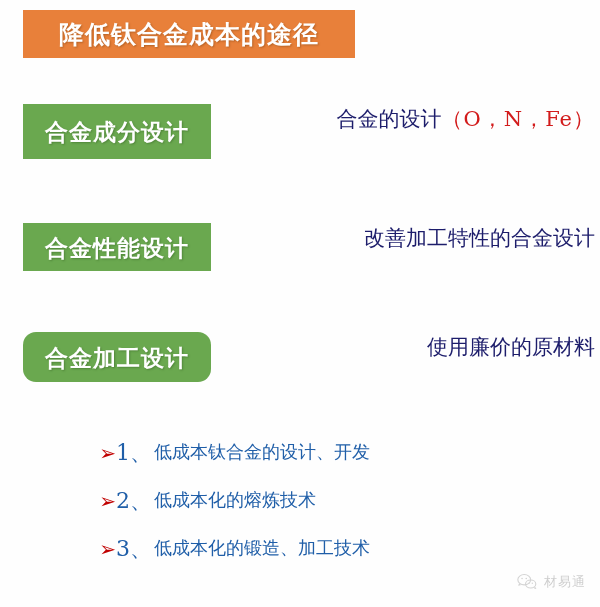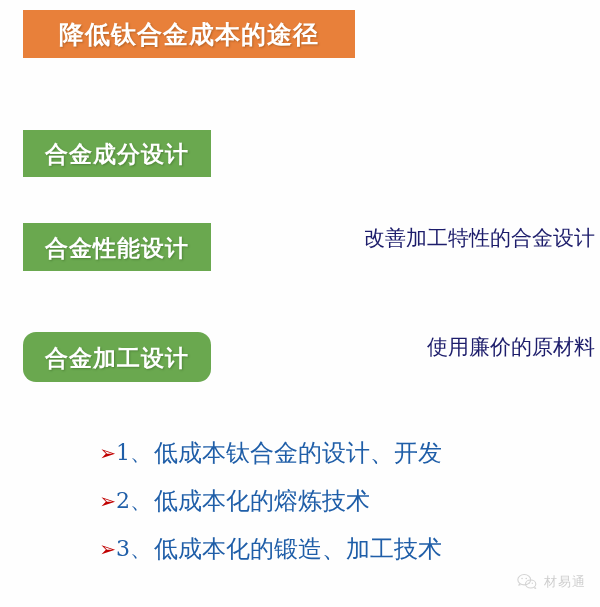--- a/index.html
+++ b/index.html
@@ -63,21 +63,21 @@
     position: absolute;
     left: 23px;
     top: 0;
     width: 188px;
     background: #6aa84f;
     display: flex;
     align-items: center;
     justify-content: center;
     box-sizing: border-box;
   }
-  .green-tag-h1 { height: 47px; margin-top: 26px; }
+  .green-tag-h1 { height: 55px; }
   .green-tag-h2 { height: 48px; }
   .green-tag-h3 { height: 50px; border-radius: 13px; }
 
   .green-tag-text {
     color: #ffffff;
     font-size: 23px;
     font-weight: bold;
     letter-spacing: 1px;
     line-height: 1;
     text-shadow: 1px 1px 2px rgba(40,80,25,0.4);
@@ -124,23 +124,23 @@
   .bullet-index {
     color: #1f5ea8;
     font-size: 22px;
     line-height: 30px;
     font-family: "DejaVu Serif", "Liberation Serif", serif;
     flex: 0 0 auto;
     margin-right: 2px;
   }
   .bullet-text {
     color: #1f5ea8;
-    font-size: 24px;
+    font-size: 18px;
     line-height: 30px;
-    font-family: Liberation Serif, serif;
+    font-family: Liberation Mono, monospace;
     white-space: nowrap;
   }
 
   
   .watermark {
     position: absolute;
     right: 14px;
     bottom: 14px;
     display: flex;
     align-items: center;
@@ -167,20 +167,21 @@
 
   <div class="title-banner">
     <span class="title-banner-text">降低钛合金成本的途径</span>
   </div>
 
   <div class="row row-1">
     <div class="green-tag green-tag-h1">
       <span class="green-tag-text">合金成分设计</span>
     </div>
     <div class="body-text">
+      <div><span>合金的设计</span><span class="accent">（O，N，Fe）</span></div>
     </div>
   </div>
 
   <div class="row row-2">
     <div class="green-tag green-tag-h2">
       <span class="green-tag-text">合金性能设计</span>
     </div>
     <div class="body-text">
       <div>改善加工特性的合金设计</div>
     </div>

